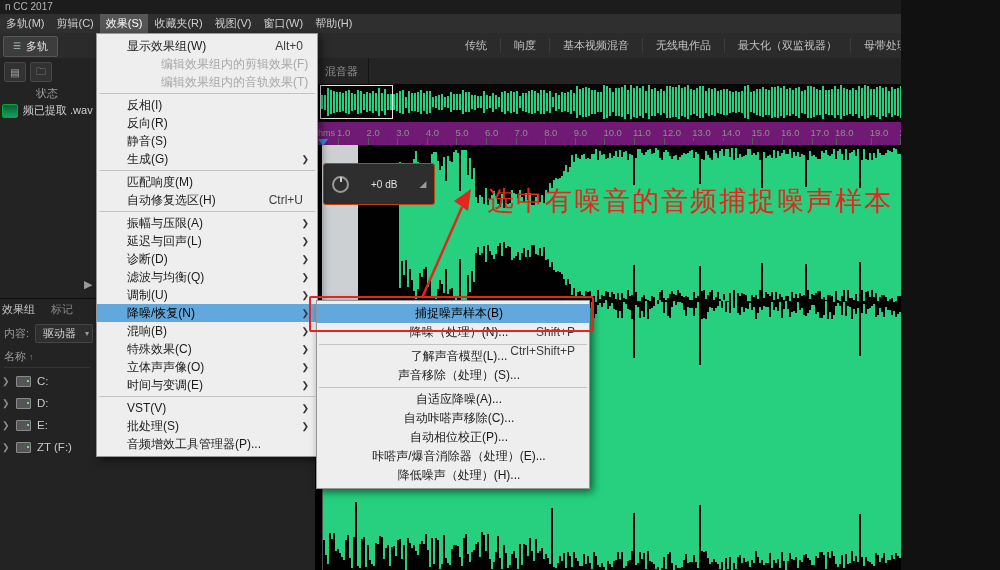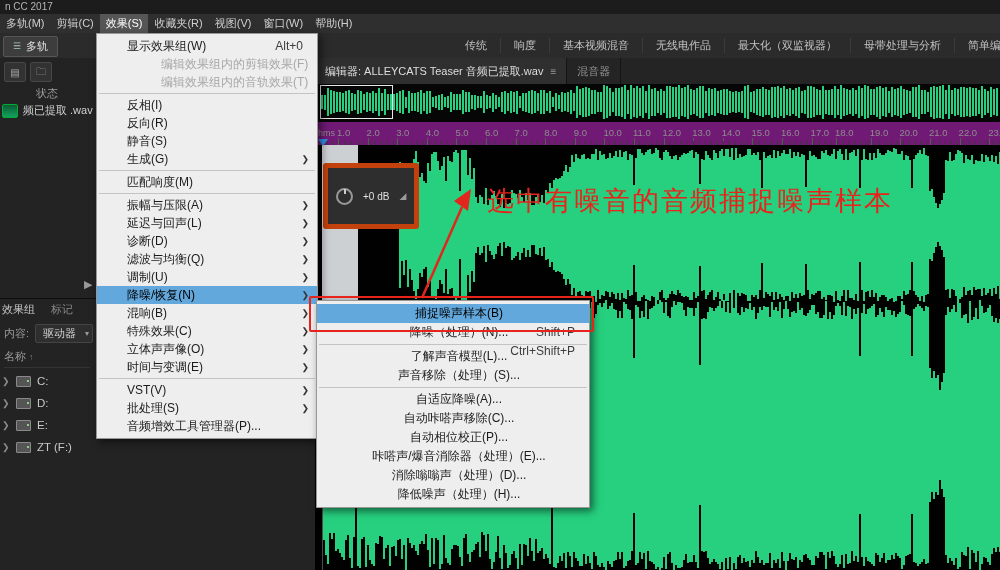--- a/index.html
+++ b/index.html
@@ -1,16 +1,16 @@
 <!DOCTYPE html>
 <html style="--hl: #63a8dd; --red: #e8231c; --blue: #2f8fe8;"><head>
 <meta charset="utf-8">
 <style>
   html,body{margin:0;padding:0;background:#111;}
-  .screen{position:relative;width:1000px;height:570px;background:#1e1e1e;overflow:hidden;
+  .screen{position:relative;width:901px;height:570px;background:#1e1e1e;overflow:hidden;
           font-family:"Liberation Sans",sans-serif;color:#c8c8c8;cursor:default;}
 
   
   .titlebar{position:absolute;left:0;top:0;width:100%;height:14px;background:#1c1c1c;
             font-size:10px;line-height:14px;padding-left:5px;color:#b5b5b5;}
   .menubar{position:absolute;left:0;top:14px;width:100%;height:19px;background:#2f2f2f;
            display:flex;font-size:11px;line-height:19px;}
   .mb-item{padding:0 6px;color:#cfcfcf;}
   .mb-item.active{background:#565656;color:#fff;}
   .toolbar{position:absolute;left:0;top:33px;width:100%;height:25px;background:#2b2b2b;
@@ -69,22 +69,22 @@
          background:repeating-linear-gradient(90deg,#3a3a3a 0 1px,transparent 1px 6px);}
   .unit{position:absolute;left:3px;top:6px;font-size:9px;color:#8d8d8d;}
   .tick{position:absolute;top:5px;}
   .tick::after{content:"";position:absolute;left:1px;top:11px;width:1px;height:7px;background:#5a5a5a;}
   .ph-marker{position:absolute;left:3px;bottom:-1px;width:0;height:0;z-index:5;
              border-left:5px solid transparent;border-right:5px solid transparent;
              border-top:7px solid var(--blue,#2f8fe8);}
   .wave-area{position:absolute;left:0;top:87px;right:0;bottom:0;background:#010101;overflow:hidden;}
   .vstrip{position:absolute;left:7px;top:0;width:36px;height:156px;background:#cdd0d2;z-index:2;}
   .cti-line{position:absolute;left:7px;top:0;width:1px;height:100%;background:rgba(255,255,255,.3);z-index:3;}
-  .hud{position:absolute;left:8px;top:18px;height:24px;display:flex;align-items:center;gap:10px;
-       background:#2e2e2e;border:5px solid #c2410c;border-radius:3px;padding:16px 8px;z-index:4;
+  .hud{position:absolute;left:8px;top:18px;height:24px;display:flex;align-items:center;gap:22px;
+       background:#2e2e2e;border:1px solid #c2410c;border-radius:3px;padding:8px 8px;z-index:4;
        font-size:10px;color:#e0e0e0;}
   .knob{width:13px;height:13px;border:2px solid #999;border-radius:50%;position:relative;}
   .knob::after{content:"";position:absolute;left:50%;top:-1px;width:2px;height:5px;background:#ccc;
                transform:translateX(-50%);}
   .pin{color:#9a9a9a;font-size:9px;}
 
   
   .popup{position:absolute;background:#eeeeee;border:1px solid #979797;
          box-shadow:3px 3px 8px rgba(0,0,0,.55);padding:3px 0;color:#1b1b1b;font-size:12px;z-index:30;}
   #effects-menu{left:96px;top:33px;width:220px;}
@@ -185,24 +185,20 @@
         <div class="drive-row">
           <span class="chev">❯</span>
           <span class="drive-ico"></span>
           <span>ZT (F:)</span>
         </div>
       </div>
   </div>
 
   <div class="editor">
     <div class="tabrow">
-      <div class="tab">
-        <span>编辑器: ALLEYCATS Teaser 音频已提取.wav</span>
-        <span class="hamb">≡</span>
-      </div>
       <div class="tab inactive">
         <span>混音器</span>
       </div>
     </div>
 
     <div class="overview">
       <svg id="overview-svg" width="685" height="37" shape-rendering="crispEdges">
           <rect x="6" y="10.9" width="2" height="14.2" fill="#26d07e"></rect>
           <rect x="9" y="10.6" width="2" height="14.9" fill="#26d07e"></rect>
           <rect x="12" y="4.2" width="2" height="27.7" fill="#26d07e"></rect>
@@ -1136,20 +1132,24 @@
         <span class="mi-label">静音(S)</span>
       </div>
       <div class="menu-item">
         <span class="mi-label">生成(G)</span>
         <span class="mi-arrow">❯</span>
       </div>
       <div class="menu-sep"></div>
       <div class="menu-item">
         <span class="mi-label">匹配响度(M)</span>
       </div>
+      <div class="menu-item">
+        <span class="mi-label">自动修复选区(H)</span>
+        <span class="mi-short">Ctrl+U</span>
+      </div>
       <div class="menu-sep"></div>
       <div class="menu-item">
         <span class="mi-label">振幅与压限(A)</span>
         <span class="mi-arrow">❯</span>
       </div>
       <div class="menu-item">
         <span class="mi-label">延迟与回声(L)</span>
         <span class="mi-arrow">❯</span>
       </div>
       <div class="menu-item">
@@ -1219,23 +1219,20 @@
         <span class="mi-label">自适应降噪(A)...</span>
       </div>
       <div class="menu-item">
         <span class="mi-label">自动咔嗒声移除(C)...</span>
       </div>
       <div class="menu-item">
         <span class="mi-label">自动相位校正(P)...</span>
       </div>
       <div class="menu-item">
         <span class="mi-label">咔嗒声/爆音消除器（处理）(E)...</span>
-      </div>
-      <div class="menu-item">
-        <span class="mi-label">消除嗡嗡声（处理）(D)...</span>
       </div>
       <div class="menu-item">
         <span class="mi-label">降低噪声（处理）(H)...</span>
       </div>
     </div>
 
   <div class="red-box"></div>
   <svg class="arrow-svg" width="1000" height="570">
     <line x1="422" y1="298" x2="462" y2="207" stroke="#e2261d" stroke-width="2.5"></line>
     <polygon points="471,189 468,211 454,201" fill="#e2261d"></polygon>

